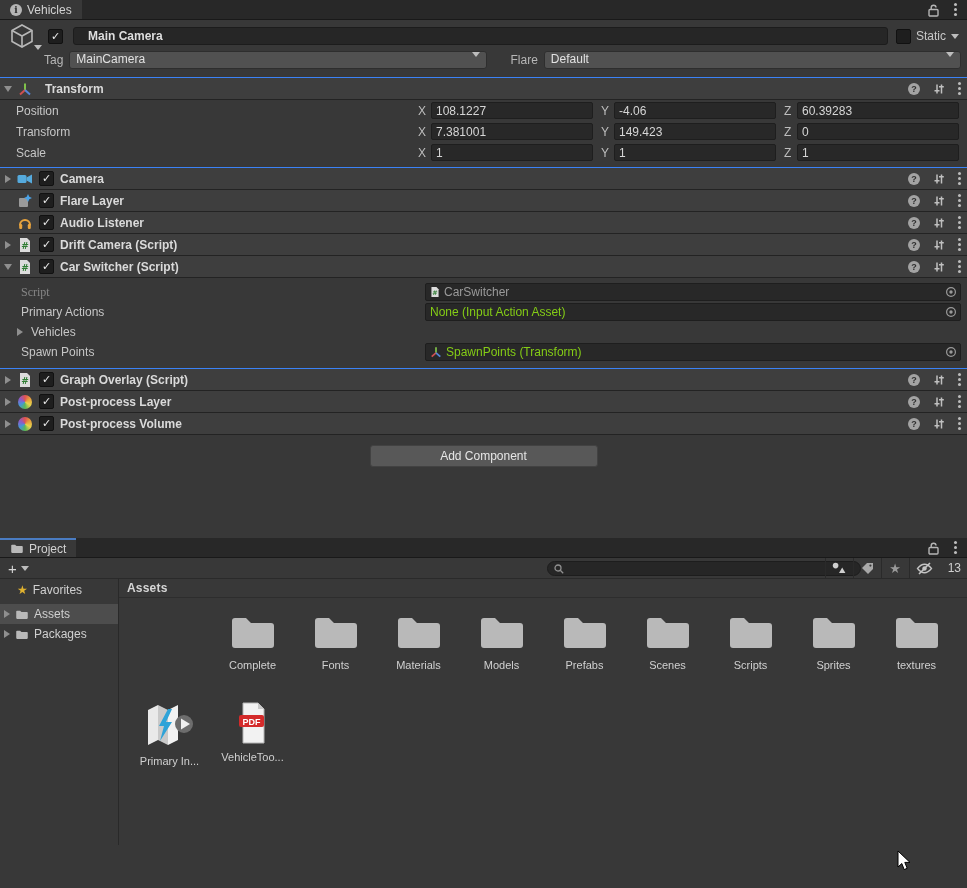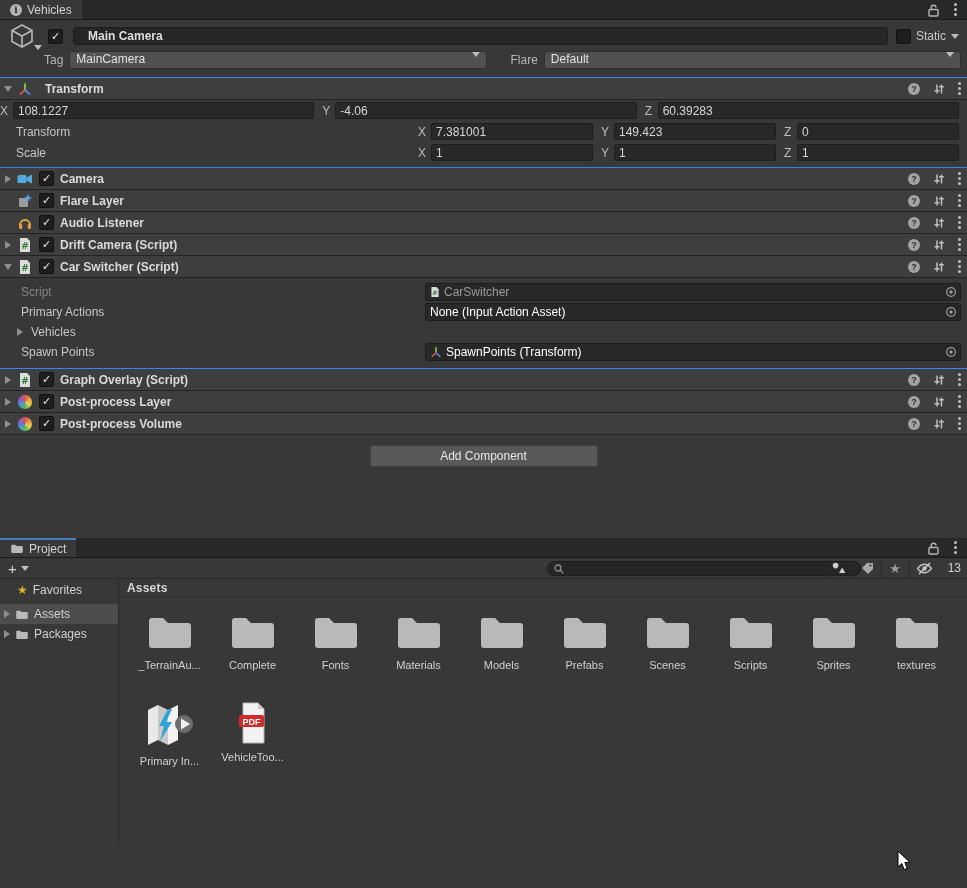--- a/index.html
+++ b/index.html
@@ -45,24 +45,24 @@
         display:flex;align-items:center;justify-content:center;}
   .vec-row{height:21px;display:flex;align-items:center;}
   .vec-label{width:402px;padding-left:16px;color:#c6c6c6;}
   .axis{flex:1;display:flex;align-items:center;margin-right:8px;}
   .axis .ax{width:9px;margin-right:4px;color:#bdbdbd;}
   .axis input{flex:1;width:40px;height:15px;background:#282828;border:1px solid #1e1e1e;border-radius:2px;color:#d6d6d6;
               font:12px "Liberation Sans",sans-serif;padding:0 4px;outline:none;}
   .car-body{padding-top:4px;}
   .prop-row{height:20px;display:flex;align-items:center;}
   .prop-label{width:404px;padding-left:21px;color:#c6c6c6;}
-  .prop-label.disabled{color:#868686;}
+  .prop-label.disabled{color:#868686;font-family:Liberation Serif, serif;}
   .prop-label.with-arrow{padding-left:17px;display:flex;align-items:center;gap:8px;}
   .obj-field{flex:1;height:16px;margin-right:6px;background:#282828;border:1px solid #1e1e1e;border-radius:2px;
-             display:flex;align-items:center;gap:4px;padding:0 3px 0 4px;color:#ffffff;}
+             display:flex;align-items:center;gap:4px;padding:0 3px 0 4px;color:#84cc16;}
   .obj-field.disabled{color:#9a9a9a;}
   .obj-field .picker{margin-left:auto;}
   .gap6{height:6px;}
   .add-wrap{display:flex;justify-content:center;margin-top:10px;}
   .add-btn{width:228px;height:22px;background:#585858;border:1px solid #424242;border-radius:3px;color:#e6e6e6;
            font:12px "Liberation Sans",sans-serif;}
   .pp-circle{width:14px;height:14px;border-radius:50%;
              background:conic-gradient(#e05252,#e8a33d,#e8d44d,#58b858,#4796d8,#8e5bc8,#e05252);}
   
   .project{position:absolute;top:538px;left:0;width:967px;height:307px;background:#383838;}
@@ -180,20 +180,21 @@
       <div class="hdr-right">
         <span class="help">?</span>
         <svg width="12" height="12">
             <use href="#sym-presets"></use>
           </svg>
         <span class="kebab"></span>
       </div>
     </div>
 
     <div class="vec-row">
+      <span class="vec-label">Position</span>
       <span class="axis">
           <span class="ax">X</span>
         <input value="108.1227" style="">
         </span>
       <span class="axis">
           <span class="ax">Y</span>
         <input value="-4.06" style="">
         </span>
       <span class="axis">
           <span class="ax">Z</span>
@@ -513,26 +514,20 @@
           <span>Packages</span>
         </div>
       </div>
 
       <div class="main">
         <div class="main-header">
           <span>Assets</span>
         </div>
         <div class="grid">
 
-          <div class="asset-item row1" style="left:9px">
-            <svg width="48" height="40">
-                <use href="#sym-folder"></use>
-              </svg>
-            <div class="asset-label">_TerrainAu...</div>
-          </div>
           <div class="asset-item row1" style="left:92px">
             <svg width="48" height="40">
                 <use href="#sym-folder"></use>
               </svg>
             <div class="asset-label">Complete</div>
           </div>
           <div class="asset-item row1" style="left:175px">
             <svg width="48" height="40">
                 <use href="#sym-folder"></use>
               </svg>

